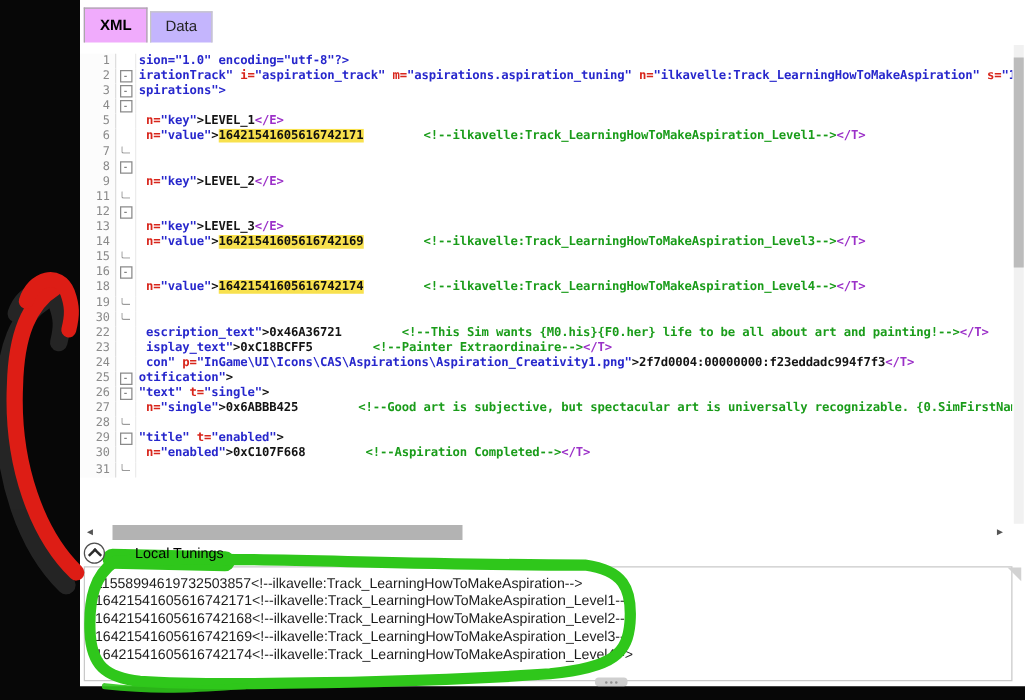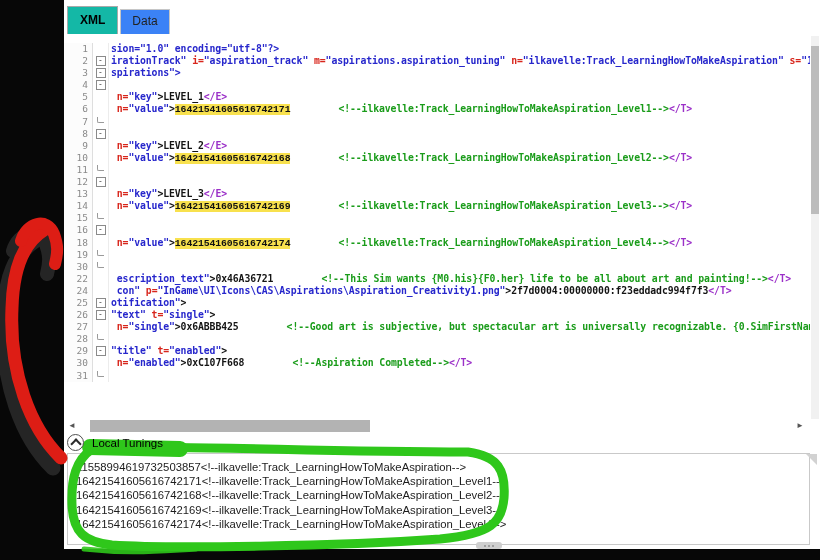--- a/index.html
+++ b/index.html
@@ -3,23 +3,23 @@
 <meta charset="utf-8">
 <style>
   html,body{margin:0;padding:0;background:#070707;}
   .page{position:relative;width:820px;height:560px;background:#070707;overflow:hidden;
         font-family:"Liberation Sans",sans-serif;}
   .panel{position:absolute;left:64px;top:0;width:756px;height:549px;background:#ffffff;}
 
   
   .tabbar{position:absolute;top:6px;left:3px;display:flex;align-items:flex-end;z-index:2;}
   .tab{font-size:12px;color:#222;cursor:default;}
-  .tab.active{background:#14b8a6;border:1px solid #a9a9a9;border-bottom:none;font-weight:bold;
+  .tab.active{background:#f0abfc;border:1px solid #a9a9a9;border-bottom:none;font-weight:bold;
               padding:6px 12px 7px;color:#000;}
-  .tab.inactive{background:#3b82f6;border:1px solid #c6c6c6;border-bottom:none;
+  .tab.inactive{background:#c4b5fd;border:1px solid #c6c6c6;border-bottom:none;
                 padding:4px 11px 6px;margin-left:2px;}
 
   
   .code-area{position:absolute;top:36px;left:0;right:10px;height:383px;overflow:hidden;
              padding-top:7px;background:#fff;}
   .code-row{display:flex;height:12.1px;}
   .ln{width:24px;flex:0 0 24px;text-align:right;padding-right:4px;color:#8a8a8a;
       font:400 9.5px/12.1px "DejaVu Sans Mono",monospace;background:#fcfcfc;
       border-right:1px solid #dedede;}
   .margin{width:15px;flex:0 0 15px;border-right:1px solid #ececec;position:relative;}
@@ -29,38 +29,38 @@
   .fold-end{display:block;width:6px;height:5px;margin:1px auto 0;
             border-left:1px solid #9a9a9a;border-bottom:1px solid #9a9a9a;
             border-bottom-left-radius:2px;}
   .code{flex:1;white-space:pre;overflow:hidden;padding-left:2px;
         font:600 9.8px/12.1px "DejaVu Sans Mono",monospace;letter-spacing:-0.1px;color:#141414;}
   .seg-attr{color:var(--attr);}
   .seg-val{color:var(--value);}
   .seg-txt{color:#141414;margin-top:28px;}
   .seg-com{color:var(--comment);padding-left:48px;}
   .seg-tag{color:var(--tag);}
-  .seg-hl{color:#101010;background:var(--highlight);font-family:Liberation Mono, monospace;}
+  .seg-hl{color:#101010;background:var(--highlight);}
 
   
   .hscroll{position:absolute;top:419px;left:2px;right:14px;height:14px;display:flex;
            align-items:center;background:#fff;}
   .hs-arr{flex:0 0 12px;font-size:8px;line-height:14px;color:#555;text-align:center;}
   .hs-track{flex:1;height:14px;position:relative;}
   .hs-thumb{position:absolute;left:12px;top:1px;width:280px;height:12px;background:#b3b3b3;}
   .vscroll{position:absolute;top:36px;right:1px;width:8px;height:383px;background:#f1f1f1;}
   .vs-thumb{position:absolute;top:10px;left:0;width:8px;height:168px;background:#bcbcbc;}
 
   
   .lt-header{position:absolute;top:434px;left:3px;display:flex;align-items:center;z-index:7;}
   .collapse-btn{width:15px;height:15px;border:1px solid #4f4f4f;border-radius:50%;
                 background:#fff;flex:0 0 15px;}
   .chev{display:block;width:6px;height:6px;border-top:2px solid #2c2c2c;
         border-right:2px solid #2c2c2c;transform:rotate(-45deg);margin:5px auto 0;}
-  .lt-label{margin-left:6px;font-size:11.5px;color:#000;position:relative;z-index:8;padding:1px 2px;}
+  .lt-label{margin-left:22px;font-size:11.5px;color:#000;position:relative;z-index:8;padding:1px 2px;}
   .tunings-box{position:absolute;top:453px;left:3px;width:743px;height:92px;background:#fff;
                border:1px solid #c9c9c9;padding:6px 0 0 8px;box-sizing:border-box;overflow:hidden;}
   .tun-line{font-size:11.3px;line-height:14.2px;color:#1c1c1c;white-space:pre;}
   .corner-grip{position:absolute;top:454px;right:3px;width:0;height:0;
                border-right:11px solid #d2d2d2;border-bottom:11px solid transparent;}
   .splitter{position:absolute;left:412px;top:542px;width:26px;height:7px;background:#cfcfcf;
             border-radius:3px;display:flex;align-items:center;justify-content:center;gap:2px;}
   .splitter i{width:2px;height:2px;background:#8f8f8f;border-radius:50%;}
 
   
@@ -129,25 +129,20 @@
               <span class="fold-box">-</span>
             </span>
             <span class="code"></span>
           </div>
           <div class="code-row">
             <span class="ln">9</span>
             <span class="margin"></span>
             <span class="code"><span class="seg-txt"> </span><span class="seg-attr">n=</span><span class="seg-val">"key"</span><span class="seg-txt">&gt;LEVEL_2</span><span class="seg-tag">&lt;/E&gt;</span></span>
           </div>
           <div class="code-row">
-            <span class="ln">10</span>
-            <span class="margin"></span>
-            <span class="code"><span class="seg-txt"> </span><span class="seg-attr">n=</span><span class="seg-val">"value"</span><span class="seg-txt">&gt;</span><span class="seg-hl">16421541605616742168</span><span class="seg-com">&lt;!--ilkavelle:Track_LearningHowToMakeAspiration_Level2--&gt;</span><span class="seg-tag">&lt;/T&gt;</span></span>
-          </div>
-          <div class="code-row">
             <span class="ln">11</span>
             <span class="margin">
               <span class="fold-end"></span>
             </span>
             <span class="code"></span>
           </div>
           <div class="code-row">
             <span class="ln">12</span>
             <span class="margin">
               <span class="fold-box">-</span>
@@ -194,20 +189,25 @@
             <span class="ln">30</span>
             <span class="margin">
               <span class="fold-end"></span>
             </span>
             <span class="code"></span>
           </div>
           <div class="code-row">
             <span class="ln">22</span>
             <span class="margin"></span>
             <span class="code"><span class="seg-txt"> </span><span class="seg-val">escription_text"</span><span class="seg-txt">&gt;0x46A36721</span><span class="seg-com">&lt;!--This Sim wants {M0.his}{F0.her} life to be all about art and painting!--&gt;</span><span class="seg-tag">&lt;/T&gt;</span></span>
+          </div>
+          <div class="code-row">
+            <span class="ln">23</span>
+            <span class="margin"></span>
+            <span class="code"><span class="seg-txt"> </span><span class="seg-val">isplay_text"</span><span class="seg-txt">&gt;0xC18BCFF5</span><span class="seg-com">&lt;!--Painter Extraordinaire--&gt;</span><span class="seg-tag">&lt;/T&gt;</span></span>
           </div>
           <div class="code-row">
             <span class="ln">24</span>
             <span class="margin"></span>
             <span class="code"><span class="seg-txt"> </span><span class="seg-val">con"</span><span class="seg-txt"> </span><span class="seg-attr">p=</span><span class="seg-val">"InGame\UI\Icons\CAS\Aspirations\Aspiration_Creativity1.png"</span><span class="seg-txt">&gt;2f7d0004:00000000:f23eddadc994f7f3</span><span class="seg-tag">&lt;/T&gt;</span></span>
           </div>
           <div class="code-row">
             <span class="ln">25</span>
             <span class="margin">
               <span class="fold-box">-</span>

